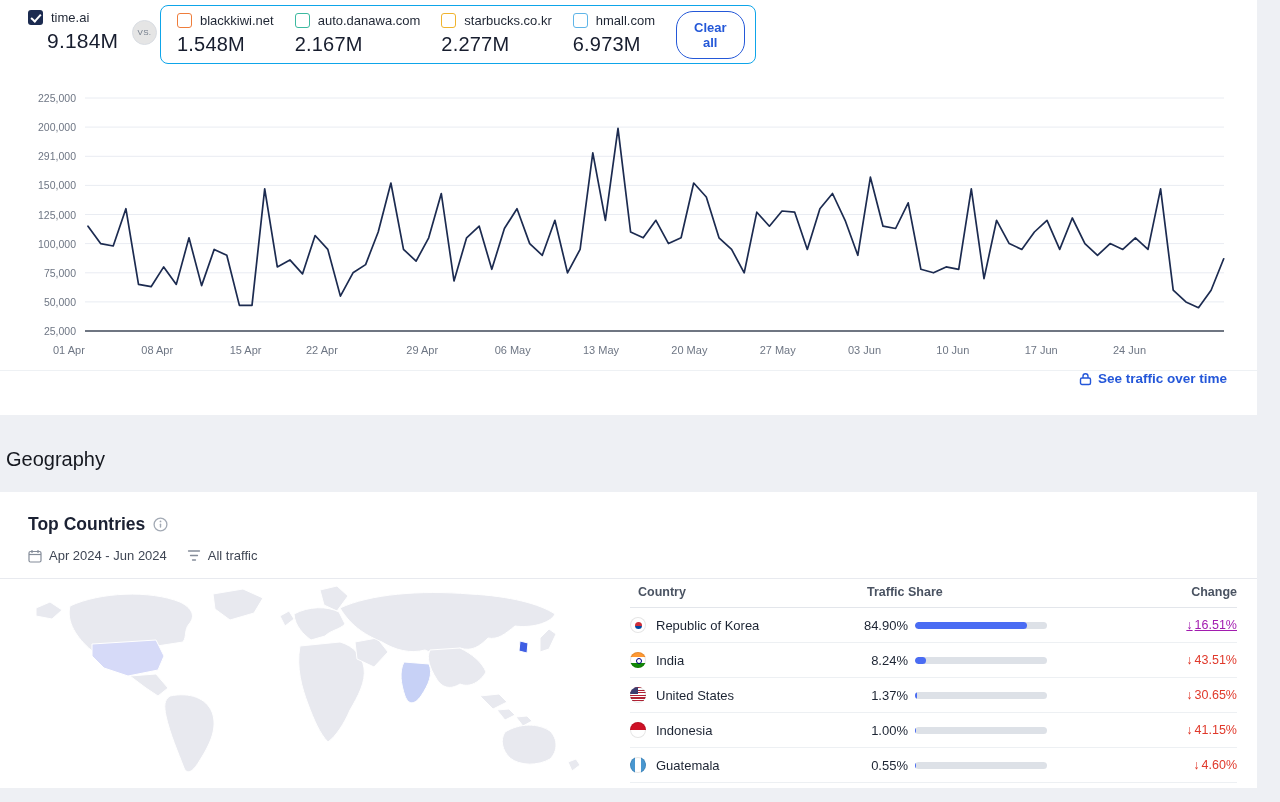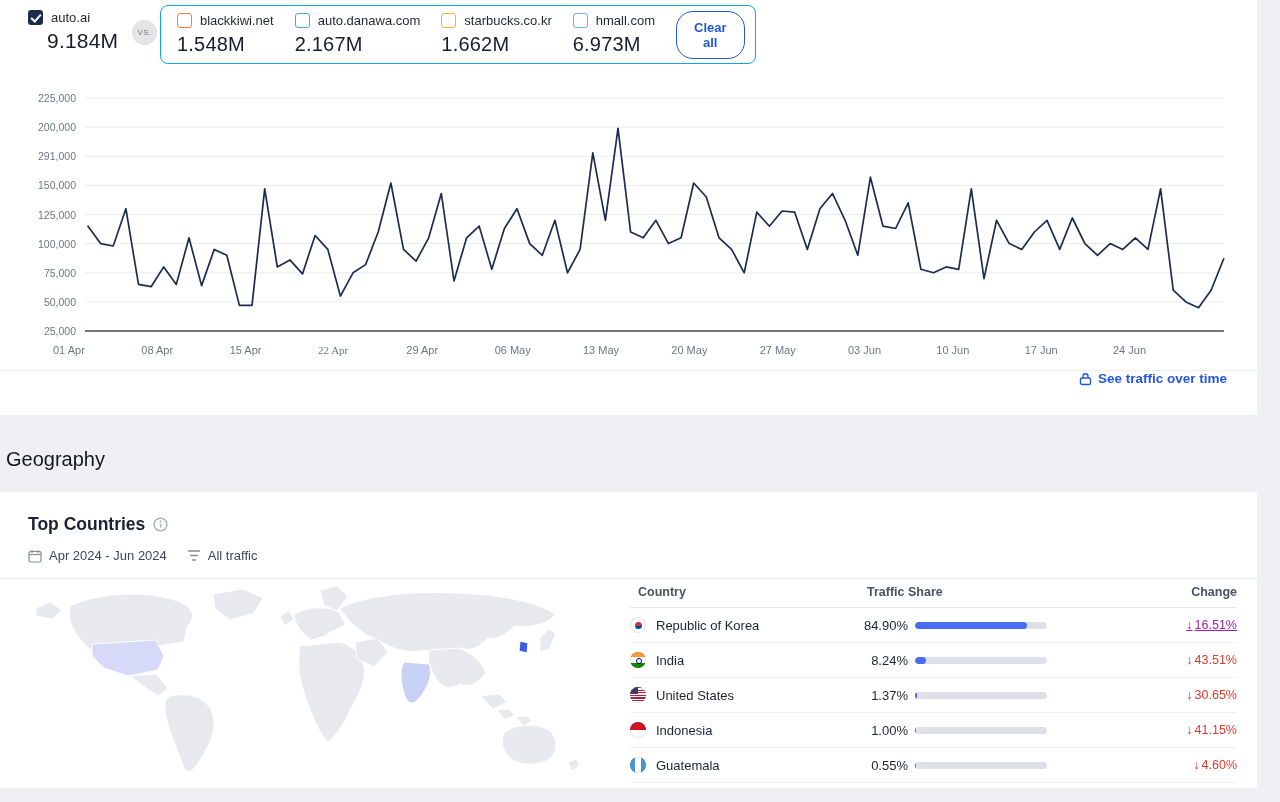--- a/index.html
+++ b/index.html
@@ -90,21 +90,21 @@
 </head>
 <body>
 
 <div class="main">
 
   <div class="card-top">
 
     <div class="primary-site">
       <div class="site-row">
         <span class="cb checked" style="background: rgb(28, 43, 80);"></span>
-        <span class="site-label">auto.ai</span>
+        <span class="site-label">time.ai</span>
       </div>
       <div class="site-value">9.184M</div>
     </div>
 
     <div class="vs-badge">VS.</div>
 
     <div class="compare-box">
 
       <div class="chip">
         <div class="chip-top">
@@ -120,21 +120,21 @@
           <span>auto.danawa.com</span>
         </div>
         <div class="chip-value">2.167M</div>
       </div>
 
       <div class="chip">
         <div class="chip-top">
           <span class="cb unchecked" style="border-color: rgb(240, 180, 46);"></span>
           <span>starbucks.co.kr</span>
         </div>
-        <div class="chip-value">1.662M</div>
+        <div class="chip-value">2.277M</div>
       </div>
 
       <div class="chip">
         <div class="chip-top">
           <span class="cb unchecked" style="border-color: rgb(95, 181, 232);"></span>
           <span>hmall.com</span>
         </div>
         <div class="chip-value">6.973M</div>
       </div>
 
@@ -159,21 +159,21 @@
         <div class="y-label" style="top: 60.25px;">291,000</div>
         <div class="y-label" style="top: 89.375px;">150,000</div>
         <div class="y-label" style="top: 118.5px;">125,000</div>
         <div class="y-label" style="top: 147.625px;">100,000</div>
         <div class="y-label" style="top: 176.75px;">75,000</div>
         <div class="y-label" style="top: 205.875px;">50,000</div>
         <div class="y-label" style="top: 235px;">25,000</div>
         <div class="x-label" style="left: 53px;">01 Apr</div>
         <div class="x-label" style="left: 141.333px;">08 Apr</div>
         <div class="x-label" style="left: 229.667px;">15 Apr</div>
-        <div class="x-label" style="left: 318px; font-family: Liberation Serif, serif;">22 Apr</div>
+        <div class="x-label" style="left: 306px;">22 Apr</div>
         <div class="x-label" style="left: 406.333px;">29 Apr</div>
         <div class="x-label" style="left: 494.667px;">06 May</div>
         <div class="x-label" style="left: 583px;">13 May</div>
         <div class="x-label" style="left: 671.333px;">20 May</div>
         <div class="x-label" style="left: 759.667px;">27 May</div>
         <div class="x-label" style="left: 848px;">03 Jun</div>
         <div class="x-label" style="left: 936.333px;">10 Jun</div>
         <div class="x-label" style="left: 1024.67px;">17 Jun</div>
         <div class="x-label" style="left: 1113px;">24 Jun</div>
       </div>

